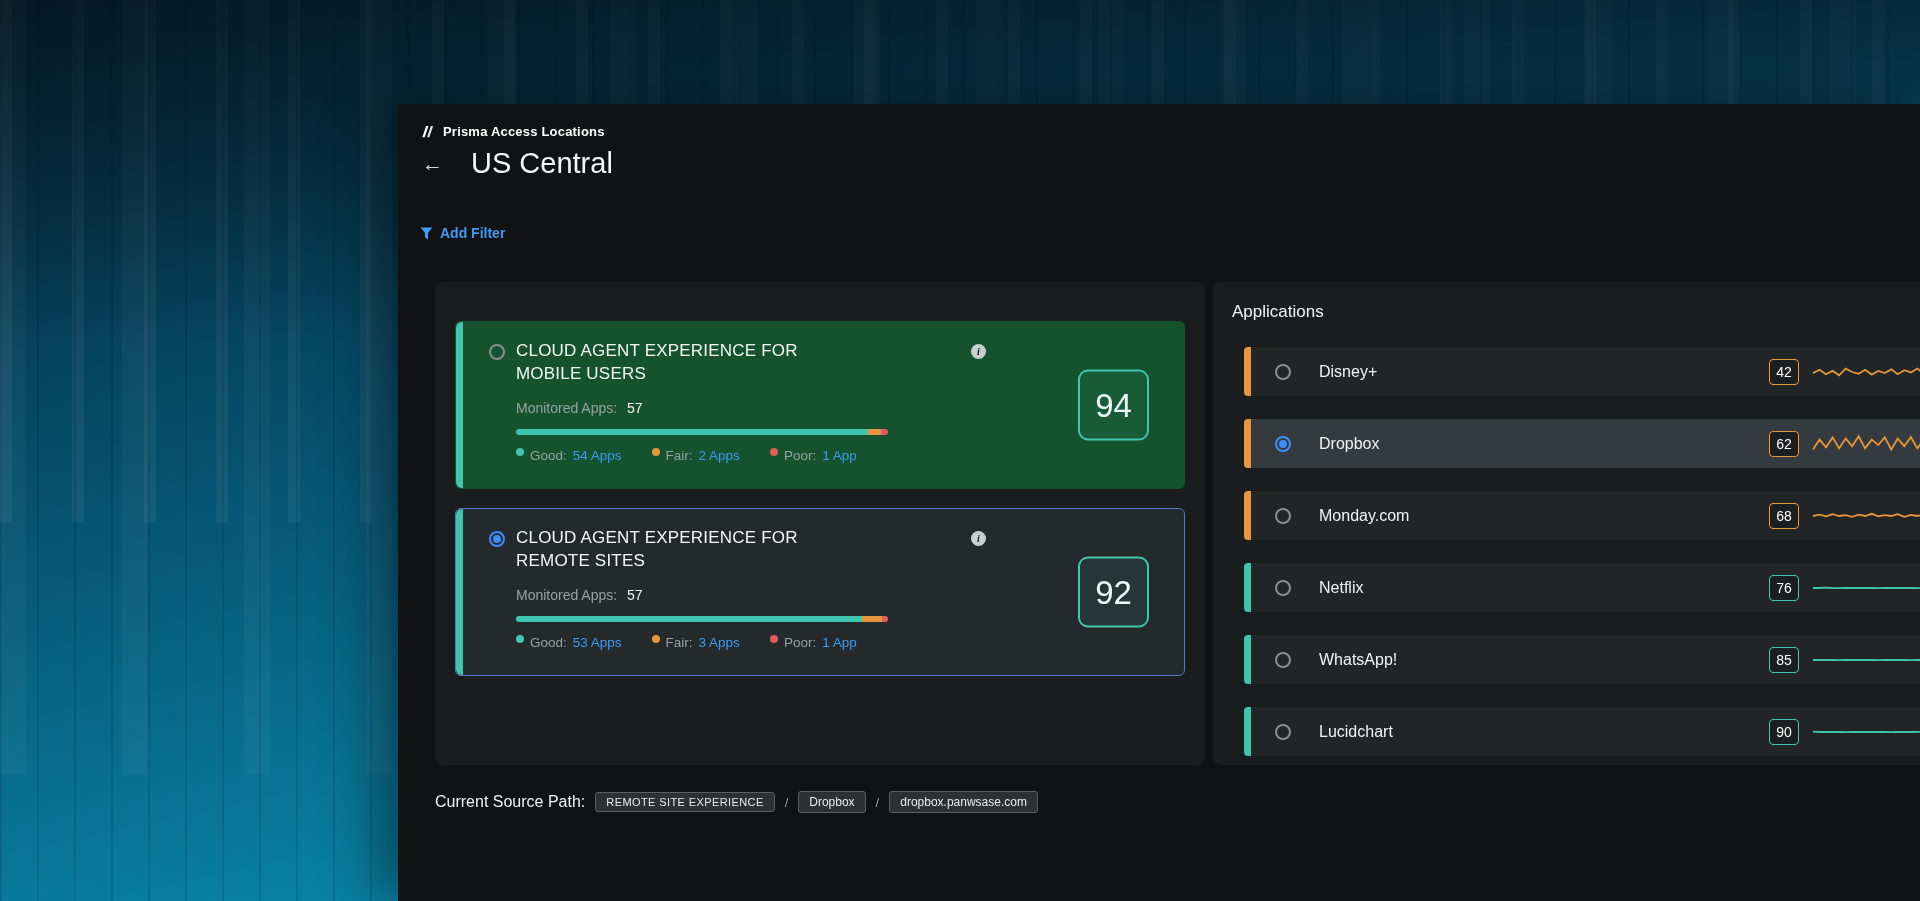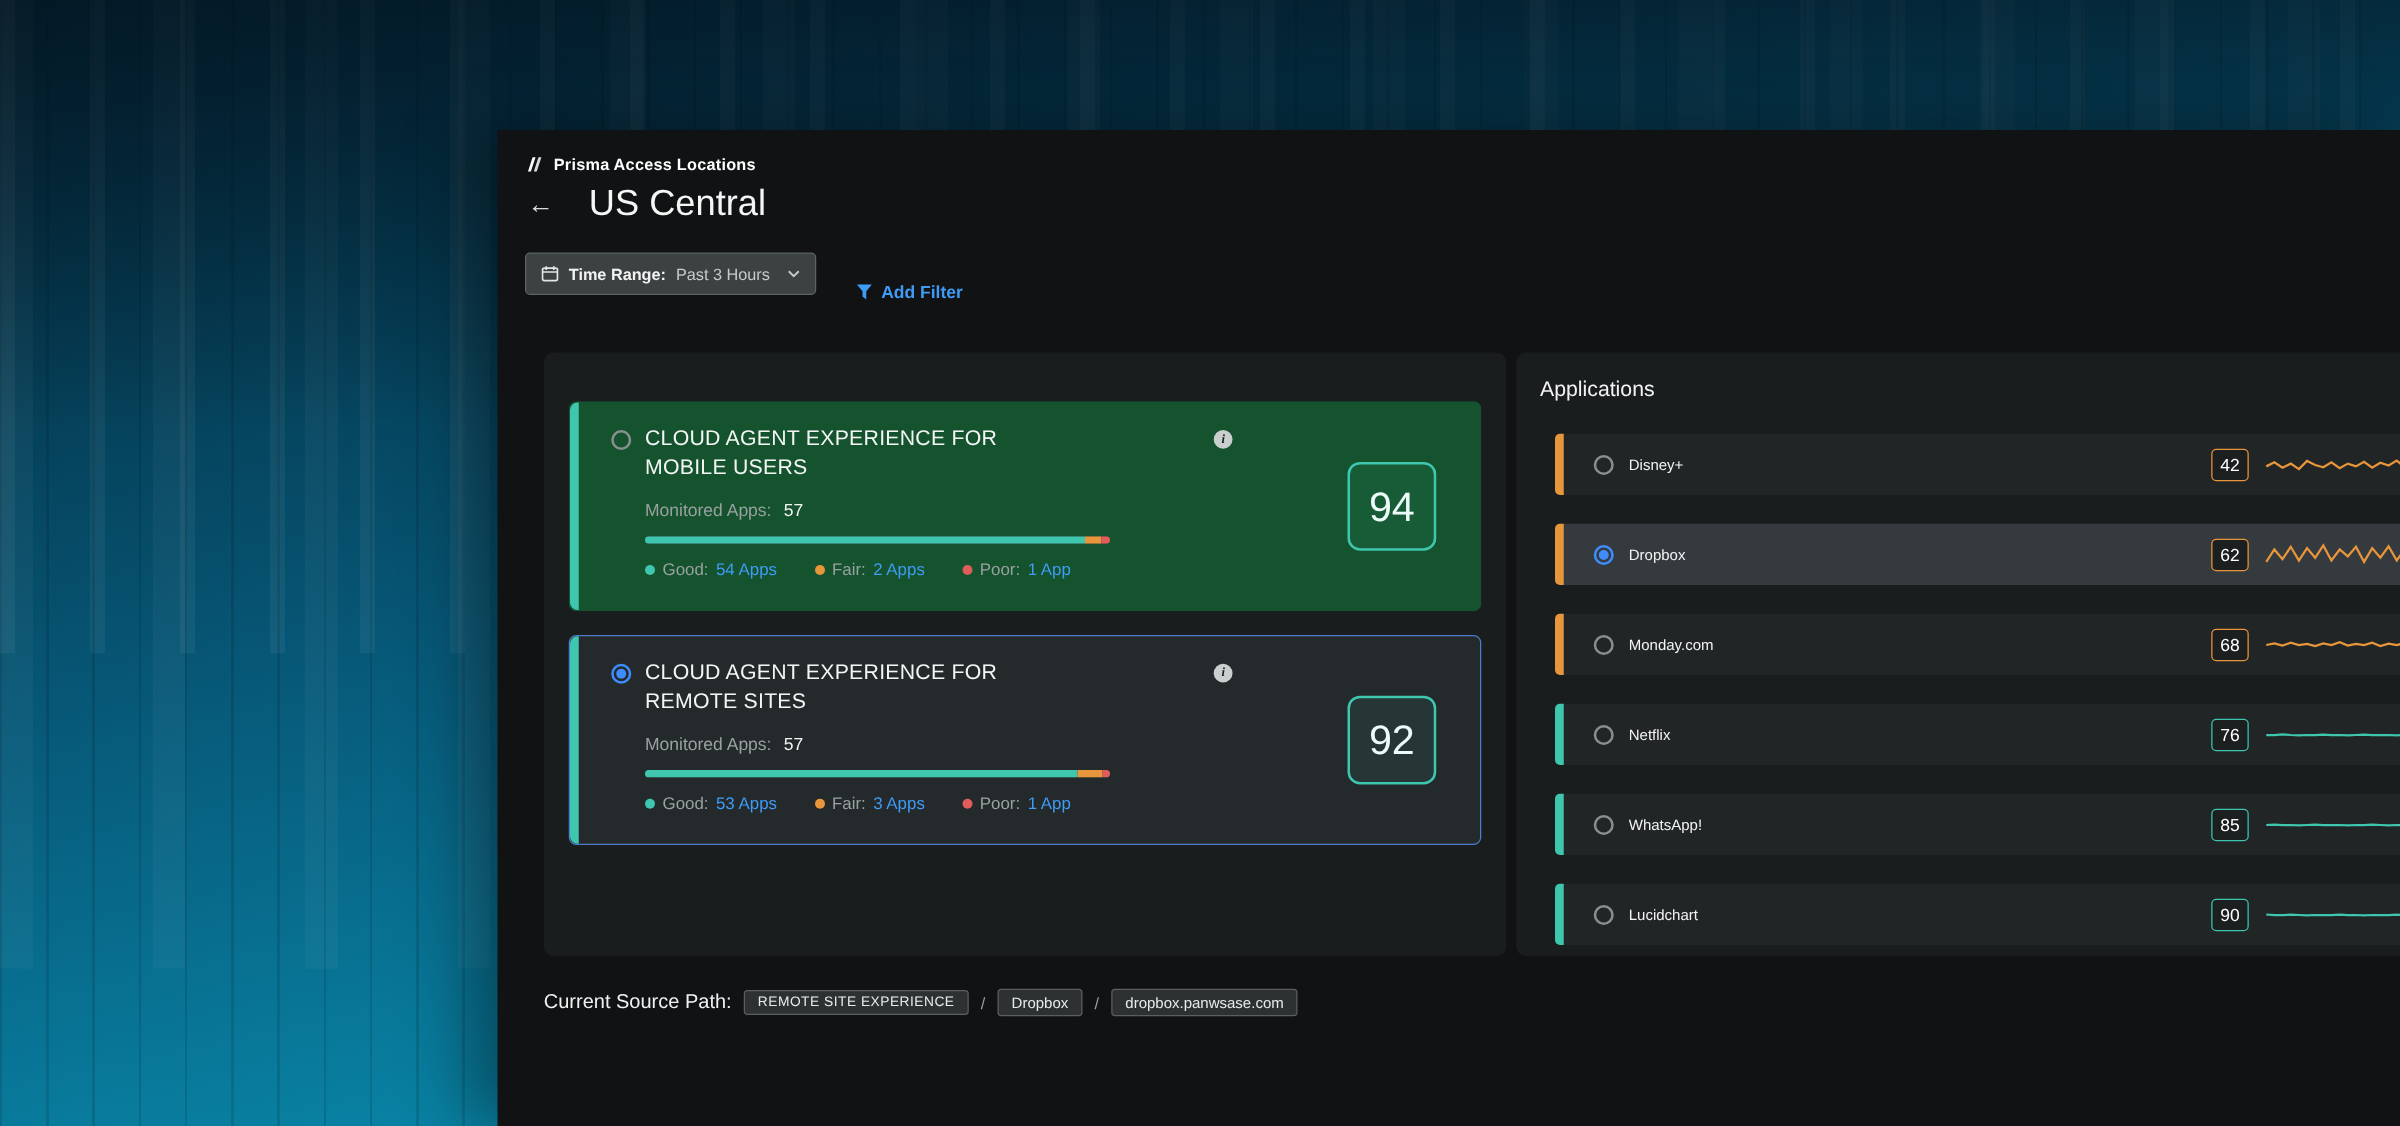--- a/index.html
+++ b/index.html
@@ -84,41 +84,41 @@
   .monitored { margin-top:15px; font-size:14px; }
   .mon-label { color:#9aa1a1; }
   .mon-value { color:#f2f4f4; margin-left:6px;margin-top:32px; }
   .bar { margin-top:13px; height:6px; display:flex; border-radius:3px; overflow:hidden;
     width:372px; background:#34393a; }
   .seg { height:100%; }
   .seg.good { background:#3ec6ae; }
   .seg.fair { background:#e8963c; }
   .seg.poor { background:#e05d5c; }
   .legend { margin-top:13px; display:flex; gap:30px; font-size:13.5px; align-items:center; }
-  .leg-item { display:flex; align-items:center; gap:6px; }
+  .leg-item { display:flex; gap:6px; }
   .dot { width:8px; height:8px; border-radius:50%; display:block; }
   .dot.good { background:#3ec6ae; } .dot.fair { background:#e8963c; } .dot.poor { background:#e05d5c; }
   .leg-label { color:#9aa1a1; }
   .leg-value { color:#3f9bf5; font-weight:500; cursor:pointer; text-decoration:none; }
 
   .score-box { position:absolute; right:35px; top:50%; transform:translateY(-50%);
     width:71px; height:71px; border:2px solid #3ec6ae; border-radius:10px;
     background:rgba(62,198,174,0.08); display:flex; align-items:center; justify-content:center;
     font-size:33px; color:#ecfbf7; }
 
   
   .apps-list { margin-top:25px; margin-left:12px; width:719px;
     display:flex; flex-direction:column; gap:23px; }
   .app-row { position:relative; display:flex; align-items:center; height:49px;
     background:#212526; border-radius:4px; padding-left:31px; cursor:pointer; }
   .app-row[data-selected="true"] { background:#343a3d; }
   .app-accent { position:absolute; left:0; top:0; bottom:0; width:7px; border-radius:4px 0 0 4px; }
   .app-row[data-status="warn"] .app-accent { background:#e8963c; }
   .app-row[data-status="good"] .app-accent { background:#3ec6ae; }
-  .app-name { margin-left:12px; font-size:12px; color:#f2f4f4; }
+  .app-name { margin-left:28px; font-size:16px; color:#f2f4f4; }
   .score-badge { margin-left:auto; min-width:30px; height:26px; padding:0 5px;
     display:flex; align-items:center; justify-content:center; border-radius:4px;
     font-size:14px; color:#ffffff; background:#1b1f20; }
   .app-row[data-status="warn"] .score-badge { border:1.5px solid #e8963c; }
   .app-row[data-status="good"] .score-badge { border:1.5px solid #3ec6ae; }
   .spark { width:150px; height:28px; margin-left:14px; flex-shrink:0; overflow:visible; }
 
   
   .source-row { display:flex; align-items:center; gap:10px; margin:26px 0 0 37px; font-size:16px; }
   .source-label { color:#f0f2f2; }
@@ -142,33 +142,20 @@
     <span class="app-label">Prisma Access Locations</span>
   </div>
 
   <div class="title-row">
     <span class="back-btn">←</span>
     <h1 class="page-title">US Central</h1>
   </div>
 
 
   <div class="filterbar">
-    <div class="time-btn">
-      <svg width="14" height="14" viewBox="0 0 14 14">
-        <rect x="1" y="2.5" width="12" height="10" rx="1.5" fill="none" stroke="#e3e6e6" stroke-width="1.4"></rect>
-        <line x1="4" y1="1" x2="4" y2="4" stroke="#e3e6e6" stroke-width="1.4"></line>
-        <line x1="10" y1="1" x2="10" y2="4" stroke="#e3e6e6" stroke-width="1.4"></line>
-        <line x1="1" y1="5.5" x2="13" y2="5.5" stroke="#e3e6e6" stroke-width="1.2"></line>
-      </svg>
-      <span class="time-label">Time Range:</span>
-      <span class="time-value">Past 3 Hours</span>
-      <svg class="chev" width="10" height="6" viewBox="0 0 10 6">
-        <polyline points="1,1 5,5 9,1" fill="none" stroke="#c7cbcb" stroke-width="1.5"></polyline>
-      </svg>
-    </div>
     <div class="add-filter">
       <svg width="13" height="13" viewBox="0 0 13 13">
         <path d="M0.5,0.5 H12.5 L8,6 V12.5 L5,10.2 V6 Z" fill="#3f9bf5"></path>
       </svg>
       <span>Add Filter</span>
     </div>
   </div>
 
   <div class="content">
 

